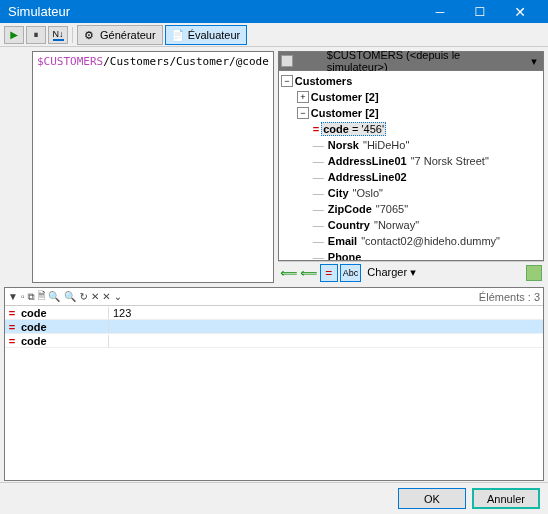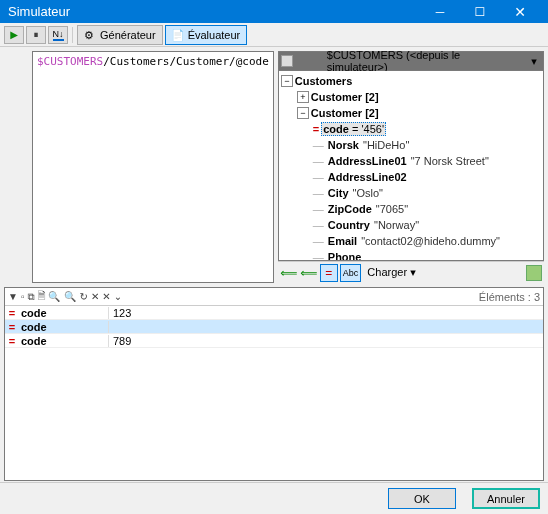--- a/index.html
+++ b/index.html
@@ -43,21 +43,21 @@
 .bottom-panel { margin: 0 4px; border: 1px solid #7a7a7a; background: #fff; height: 194px; display: flex; flex-direction: column; }
 .bottom-toolbar { height: 18px; border-bottom: 1px solid #ccc; display: flex; align-items: center; padding: 0 3px; gap: 3px; font-size: 10px; color: #666; }
 .bt-icon { font-size: 10px; color: #444; cursor: pointer; }
 .elements-label { font-size: 11px; }
 .grid { flex: 1; overflow: auto; }
 .grid-row { display: flex; height: 14px; align-items: center; border-bottom: 1px solid #eee; }
 .grid-row.sel { background: #cce8ff; }
 .grid-c1 { width: 14px; text-align: center; color: #c00; font-weight: bold; }
 .grid-c2 { width: 90px; padding-left: 2px; font-weight: bold; border-right: 1px solid #ddd; }
 .grid-c3 { flex: 1; padding-left: 4px; }
-.footer { position: absolute; bottom: 0; left: 0; right: 0; height: 32px; border-top: 1px solid #ccc; display: flex; align-items: center; justify-content: flex-end; padding: 0 8px; gap: 16px; background: #f0f0f0; }
+.footer { position: absolute; bottom: 0; left: 0; right: 0; height: 32px; border-top: 1px solid #ccc; display: flex; align-items: center; justify-content: flex-end; padding: 0 8px; gap: 6px; background: #f0f0f0; }
 .dlg-btn { min-width: 68px; height: 21px; border: 2px solid #14b8a6; background: #e1e1e1; font-size: 11px; cursor: pointer; }
 .dlg-btn.primary { border: 1px solid #0078d7; }
 </style>
 </head>
 <body>
 
 <div class="titlebar">
   <span class="titlebar-text">Simulateur</span>
   <div class="titlebar-btn">─</div>
   <div class="titlebar-btn">☐</div>
@@ -193,21 +193,20 @@
         <div class="grid-c2">code</div>
         <div class="grid-c3">123</div>
       </div>
     <div class="grid-row sel">
         <div class="grid-c1">=</div>
         <div class="grid-c2">code</div>
       </div>
     <div class="grid-row">
         <div class="grid-c1">=</div>
         <div class="grid-c2">code</div>
-        <div class="grid-c3">789</div>
       </div>
   </div>
 </div>
 
 <div class="footer">
   <button class="dlg-btn primary">OK</button>
   <button class="dlg-btn">Annuler</button>
 </div>
 
 </body></html>

